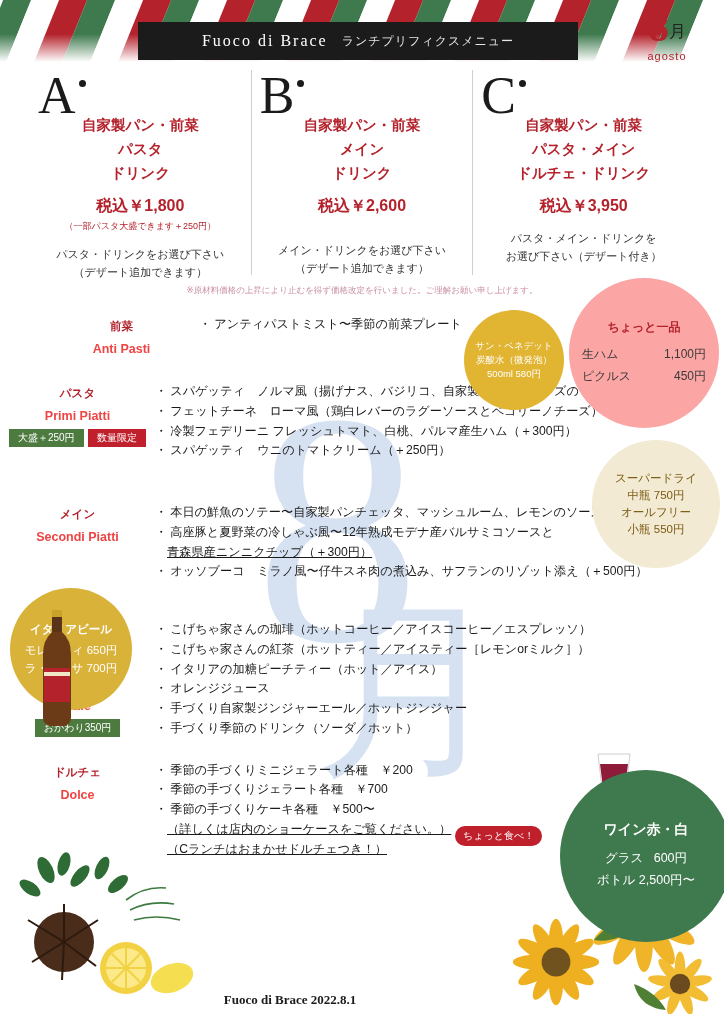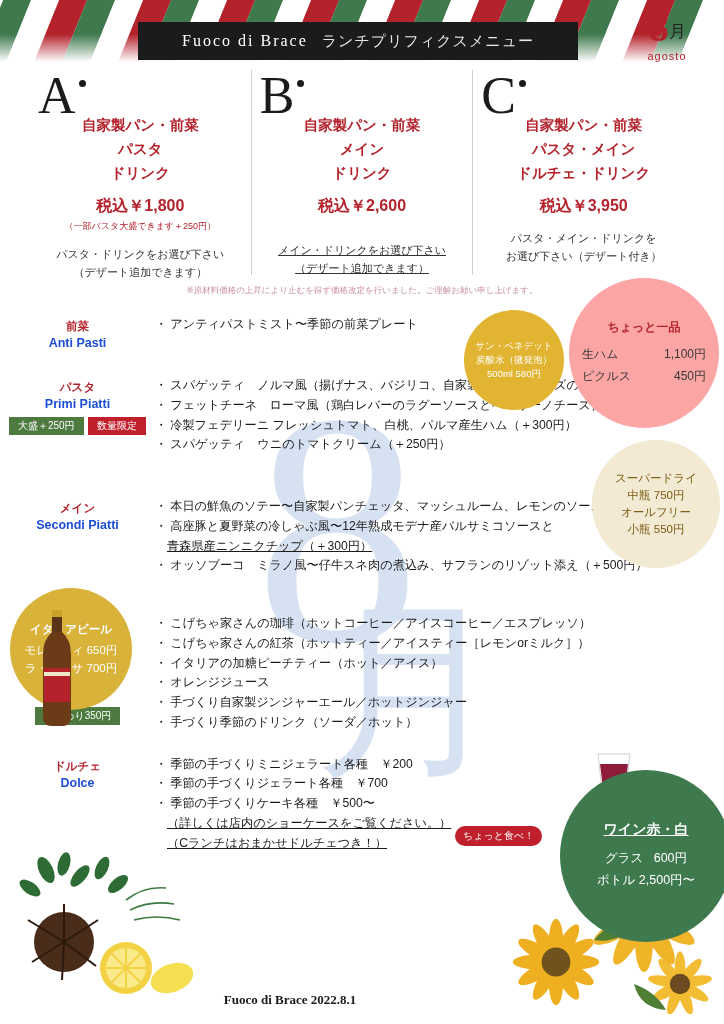--- a/index.html
+++ b/index.html
@@ -15,21 +15,21 @@
   
   .ribbon{position:absolute;top:0;left:0;width:724px;height:62px;overflow:hidden;}
   .ribbon .stripe{position:absolute;top:-20px;width:26px;height:110px;transform:rotate(22deg);}
   .ribbon .fade{position:absolute;left:0;top:0;width:724px;height:62px;
     background:linear-gradient(to bottom,rgba(255,255,255,0) 55%,rgba(255,255,255,1) 100%);}
 
   
   .titlebar{position:absolute;top:22px;left:138px;width:440px;height:38px;background:#1b1b1b;
     display:flex;align-items:center;justify-content:center;gap:14px;}
   .titlebar .brand{color:#ffffff;font-size:16px;letter-spacing:2px;font-family:"Liberation Serif",serif;}
-  .titlebar .sub{color:#e7e7e7;font-size:15px;letter-spacing:1px;}
+  .titlebar .sub{color:#e7e7e7;font-size:12px;letter-spacing:1px;}
 
   
   .month{position:absolute;top:6px;right:14px;width:86px;text-align:center;}
   .month .num{display:inline-block;font-size:42px;color:#b4222c;font-family:"Liberation Serif",serif;
      line-height:1;font-weight:bold;}
   .month .kanji{display:inline-block;font-size:17px;color:#222;vertical-align:top;margin-top:14px;}
   .month .it{font-size:11px;color:#b4222c;margin-top:2px;letter-spacing:1px;}
 
   
   .wm{position:absolute;left:255px;top:400px;font-size:330px;color:#c9d9ee;opacity:.75;
@@ -47,41 +47,41 @@
   .course .note{margin-top:3px;color:#b4222c;font-size:9px;}
   .course .desc{margin-top:12px;color:#333;font-size:11px;line-height:1.7;}
 
   .disclaimer{position:absolute;top:285px;left:0;width:724px;text-align:center;color:#c98fa5;font-size:8.5px;z-index:2;}
 
   
   .body{position:absolute;top:305px;left:0;width:724px;z-index:2;}
   .section{display:flex;margin-bottom:6px;}
   .lab{width:155px;text-align:center;padding-top:4px;}
   .lab .jp{color:#b4222c;font-size:11.5px;font-weight:bold;}
-  .lab .it{color:#1d4ed8;font-size:12.5px;font-weight:bold;margin-top:2px;}
+  .lab .it{color:#ef4444;font-size:12.5px;font-weight:bold;margin-top:8px;}
   .tag{display:inline-block;color:#fff;font-size:10px;padding:2px 9px;margin-top:6px;border-radius:0;}
   .tag.green{background:#4c7a3f;}
   .tag.red{background:#c0202b;}
   .items{flex:1;padding-right:14px;}
   .item{font-size:12.2px;line-height:1.62;color:#1b1b1b;}
   .item .b{margin-right:3px;}
   .item .ind{display:block;padding-left:12px;text-decoration:underline;}
 
   
   .circle{position:absolute;border-radius:50%;display:flex;flex-direction:column;
      align-items:center;justify-content:center;text-align:center;z-index:3;}
   .c-appetizer{width:100px;height:100px;background:#e1b432;right:160px;top:310px;color:#fff;font-size:9.5px;line-height:1.45;}
   .c-ippin{width:150px;height:150px;background:#fca5a5;right:5px;top:278px;color:#3a3a3a;}
   .c-ippin .t{color:#b4222c;font-size:12px;font-weight:bold;margin-bottom:8px;}
   .c-ippin .row{font-size:12px;line-height:1.8;}
   .c-ippin .row span{display:inline-block;}
   .c-beer{width:128px;height:128px;background:#f3ead4;right:4px;top:440px;color:#7a5a12;font-size:11.5px;line-height:1.5;}
   .c-italybeer{width:122px;height:122px;background:#d9b23a;left:10px;top:588px;color:#fff;font-size:11.5px;line-height:1.5;}
   .c-wine{width:172px;height:172px;background:#3f7a4e;right:-8px;top:770px;color:#fff;}
-  .c-wine .t{font-size:14px;font-weight:bold;margin-bottom:8px;text-decoration:underline;}
+  .c-wine .t{font-size:14px;font-weight:bold;margin-bottom:8px;}
   .c-wine .row{font-size:12.5px;line-height:1.8;}
 
   .pill{position:absolute;background:#c0202b;color:#fff;font-size:10px;padding:3px 8px;border-radius:10px;z-index:4;}
 
   
   .bottle{position:absolute;left:30px;top:610px;z-index:4;}
 
   .footer{position:absolute;bottom:16px;left:0;width:580px;text-align:center;
      font-size:13px;font-weight:bold;color:#1b1b1b;z-index:5;font-family:"Liberation Serif",serif;}
 
@@ -158,21 +158,21 @@
 
     <div class="course">
       <div class="letter"><span>B</span><span class="dot"></span></div>
       <div class="lines">
         <div>自家製パン・前菜</div>
         <div>メイン</div>
         <div>ドリンク</div>
       </div>
       <div class="price">税込￥2,600</div>
       <div class="note"></div>
-      <div class="desc" style="margin-top:24px;text-decoration:underline;">
+      <div class="desc" style="margin-top:24px;">
         <div>メイン・ドリンクをお選び下さい</div>
         <div>（デザート追加できます）</div>
       </div>
     </div>
 
     <div class="course">
       <div class="letter"><span>C</span><span class="dot"></span></div>
       <div class="lines">
         <div>自家製パン・前菜</div>
         <div>パスタ・メイン</div>
@@ -184,21 +184,21 @@
         <div>パスタ・メイン・ドリンクを</div>
         <div>お選び下さい（デザート付き）</div>
       </div>
     </div>
   </div>
 
   <div class="disclaimer">※原材料価格の上昇により止むを得ず価格改定を行いました。ご理解お願い申し上げます。</div>
 
   <div class="body">
 
-    <div class="section" style="margin-top:10px;">
+    <div class="section" style="margin-top:10px;padding-left:44px;">
       <div class="lab">
         <div class="jp">前菜</div>
         <div class="it">Anti Pasti</div>
       </div>
       <div class="items">
         <div class="item"><span class="b">・</span><span>アンティパストミスト〜季節の前菜プレート</span></div>
       </div>
     </div>
 
     <div class="section" style="margin-top:26px;">

